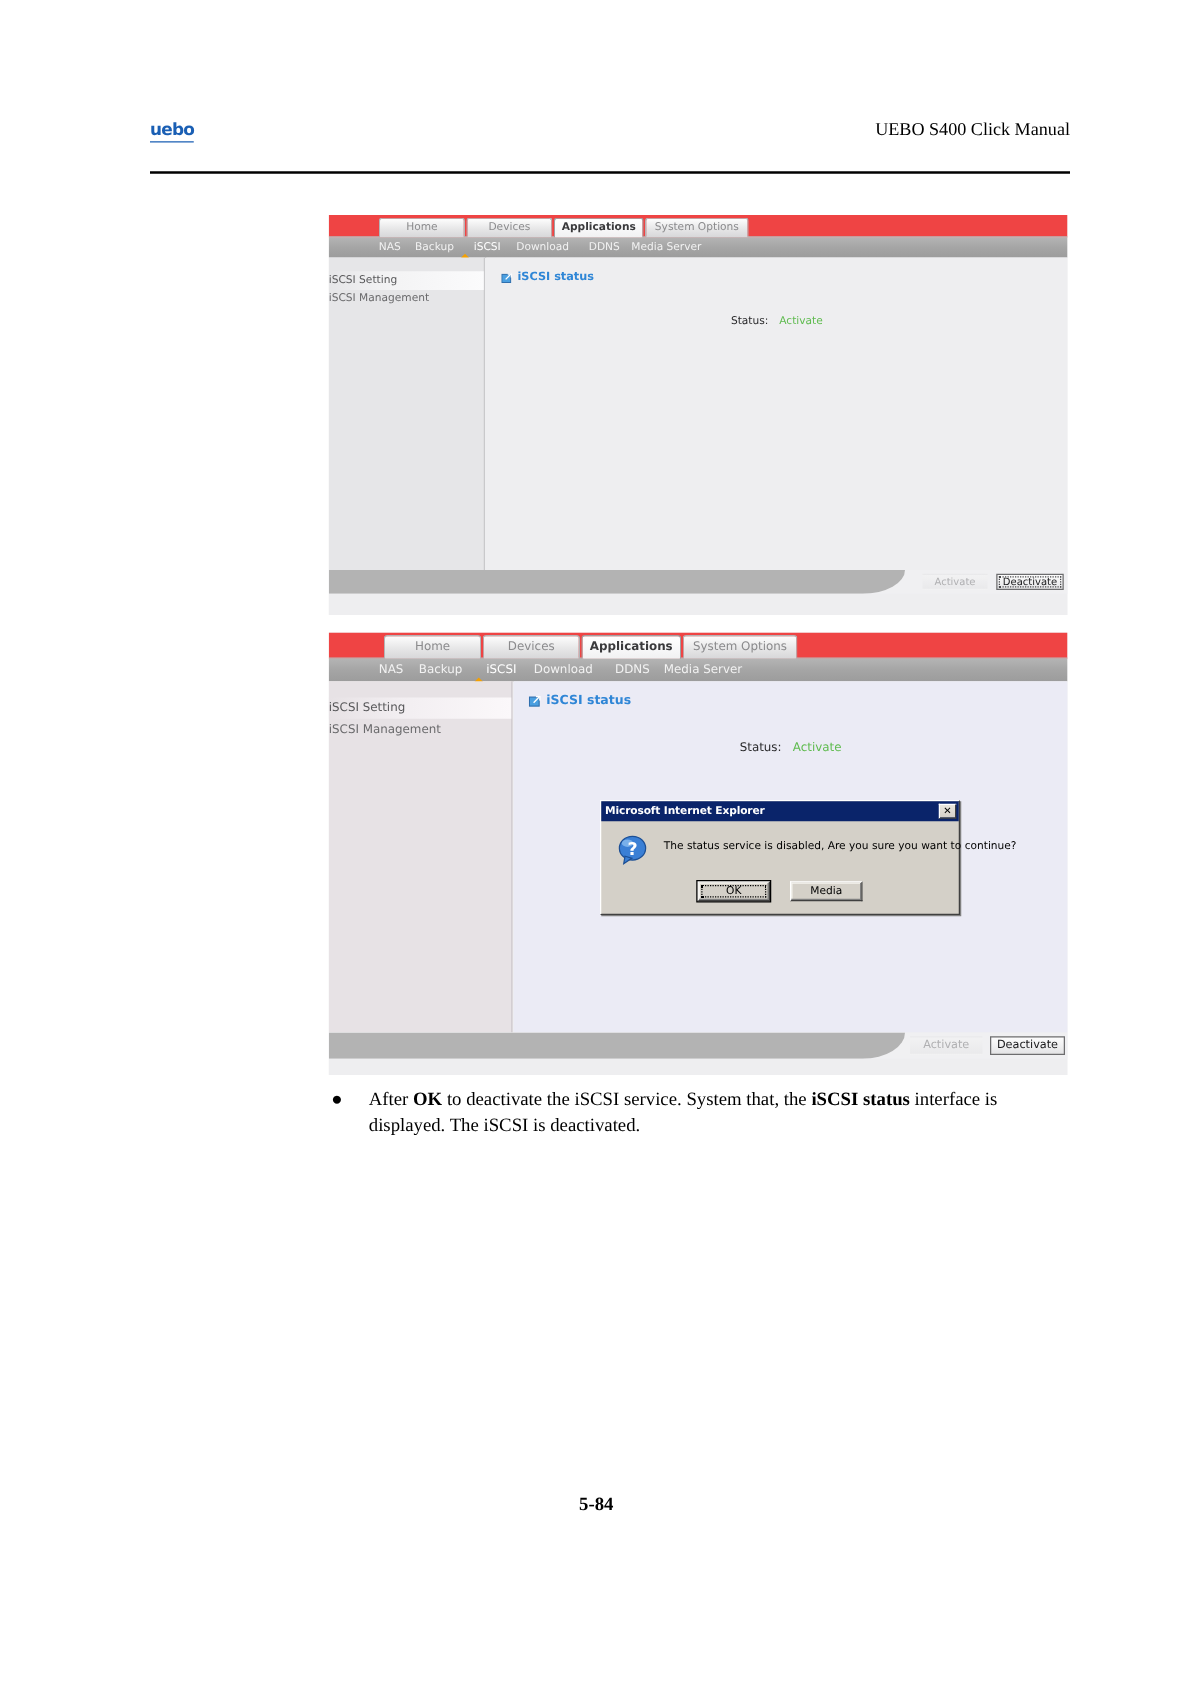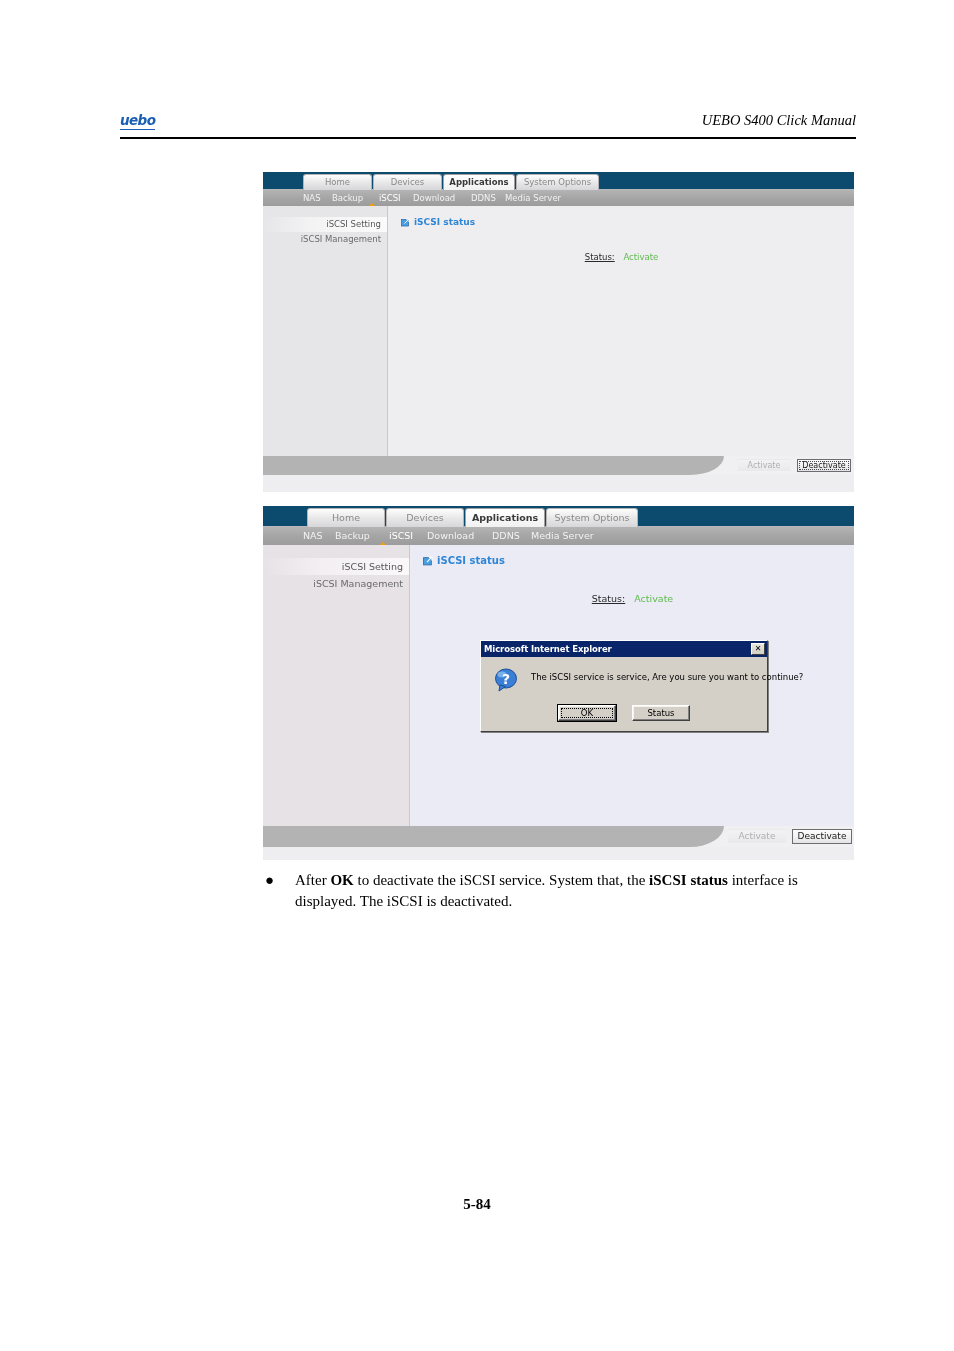--- a/index.html
+++ b/index.html
@@ -14,24 +14,23 @@
     position: relative;
     font-family: "Liberation Serif", serif;
     color: #000;
     overflow: hidden;
   }
 
   
   .page-header {
     position: absolute;
     left: 120px;
-    top: 112px;
+    top: 96px;
     width: 736px;
     height: 26px;
-    font-style: italic;
   }
   .brand-logo {
     position: absolute;
     left: 0;
     top: 0;
     font-family: "DejaVu Sans", sans-serif;
     font-size: 13.5px;
     font-weight: bold;
     letter-spacing: -0.6px;
     color: #1a5fb4;
@@ -83,21 +82,21 @@
     top: 506px;
     width: 591px;
     height: 354px;
     background: #eeeef0;
   }
 
   
   .tabstrip {
     position: relative;
     width: 100%;
-    background: #0c4a6e;
+    background: #ef4444;
     border-bottom: 1px solid #b9b9bb;
     box-sizing: border-box;
   }
   .shot-1 .tabstrip { height: 18px; }
   .shot-2 .tabstrip { height: 21px; }
 
   .tab {
     position: absolute;
     top: 2px;
     box-sizing: border-box;
@@ -176,21 +175,20 @@
   }
   .shot-2 .sidebar {
     width: 147px;
     background: #e7e2e5;
     border-right: 1px solid #cdc7cb;
   }
 
   .side-item {
     position: relative;
     box-sizing: border-box;
-    text-align: right;
     color: #6a6a6c;
     white-space: nowrap;
     padding-right: 6px;
   }
   .shot-1 .side-item { font-size: 8.5px; height: 15px; line-height: 15px; }
   .shot-2 .side-item { font-size: 9.5px; height: 17px; line-height: 17px; }
   .side-item.selected {
     background: linear-gradient(to right, #e6e6e8 0%, #f3f3f4 38%, #fbfbfc 100%);
     color: #58585a;
   }
@@ -228,21 +226,21 @@
 
   .status-row {
     position: absolute;
     left: 0;
     right: 0;
     text-align: center;
     white-space: nowrap;
   }
   .shot-1 .status-row { top: 46px; font-size: 8.5px; }
   .shot-2 .status-row { top: 48px; font-size: 9.5px; }
-  .status-label { color: #2a2a2c; text-decoration: underline; }
+  .status-label { color: #2a2a2c; }
   .status-value { color: #5fbb4f; margin-left: 6px; }
 
   
   .shot-footer {
     position: relative;
     width: 100%;
     box-sizing: border-box;
     background: #f0f0f2;
     overflow: hidden;
   }
@@ -531,25 +529,25 @@
   </div>
   <div class="ie-body">
     <span>
       <svg width="26" height="26" viewBox="0 0 26 26">
         <ellipse cx="13" cy="11.5" rx="10.5" ry="9.5" fill="#3a7fd5" stroke="#1c4f95" stroke-width="1"></ellipse>
         <ellipse cx="9" cy="7.5" rx="4.5" ry="3" fill="#8fc0f0" opacity="0.75"></ellipse>
         <path d="M7 18 L6 24 L12.5 19.5 Z" fill="#3a7fd5" stroke="#1c4f95" stroke-width="1"></path>
         <text x="13" y="17" font-family="DejaVu Sans, sans-serif" font-size="14" font-weight="bold" fill="#ffffff" text-anchor="middle">?</text>
       </svg>
     </span>
-    <span class="ie-msg">The iSCSI service is service, Are you sure you want to continue?</span>
+    <span class="ie-msg">The status service is disabled, Are you sure you want to continue?</span>
   </div>
   <div class="ie-buttons">
     <div class="ie-btn default">OK</div>
-    <div class="ie-btn">Status</div>
+    <div class="ie-btn">Media</div>
   </div>
 </div>
 
 <div class="bullet-block">
   <div class="bullet-dot">●</div>
   <div class="bullet-text"><span>After </span><b>OK</b><span> to deactivate the iSCSI service. System that, the </span><b>iSCSI status</b><span> interface is displayed. The iSCSI is deactivated.</span></div>
 </div>
 
 <div class="page-number">5-84</div>
 

